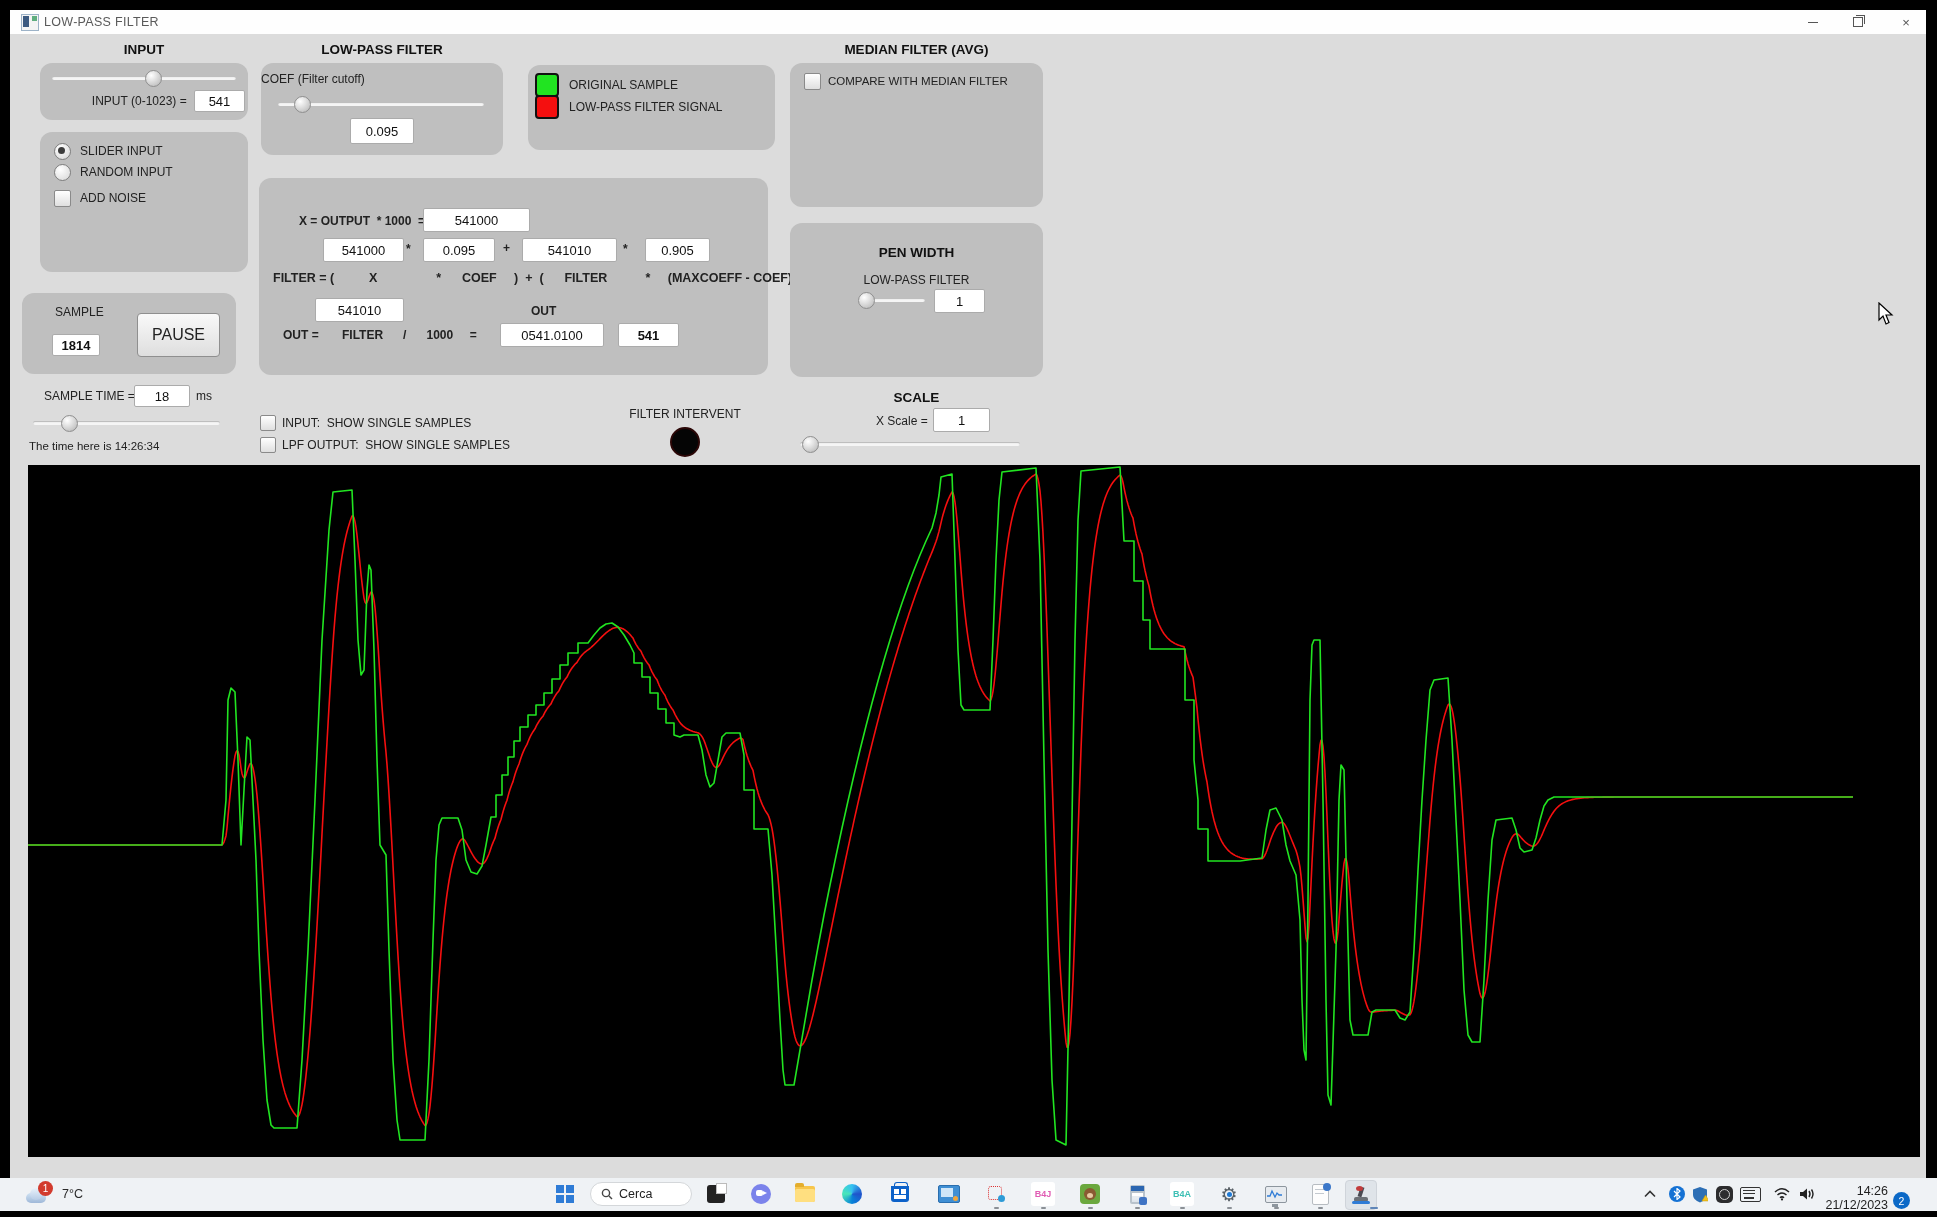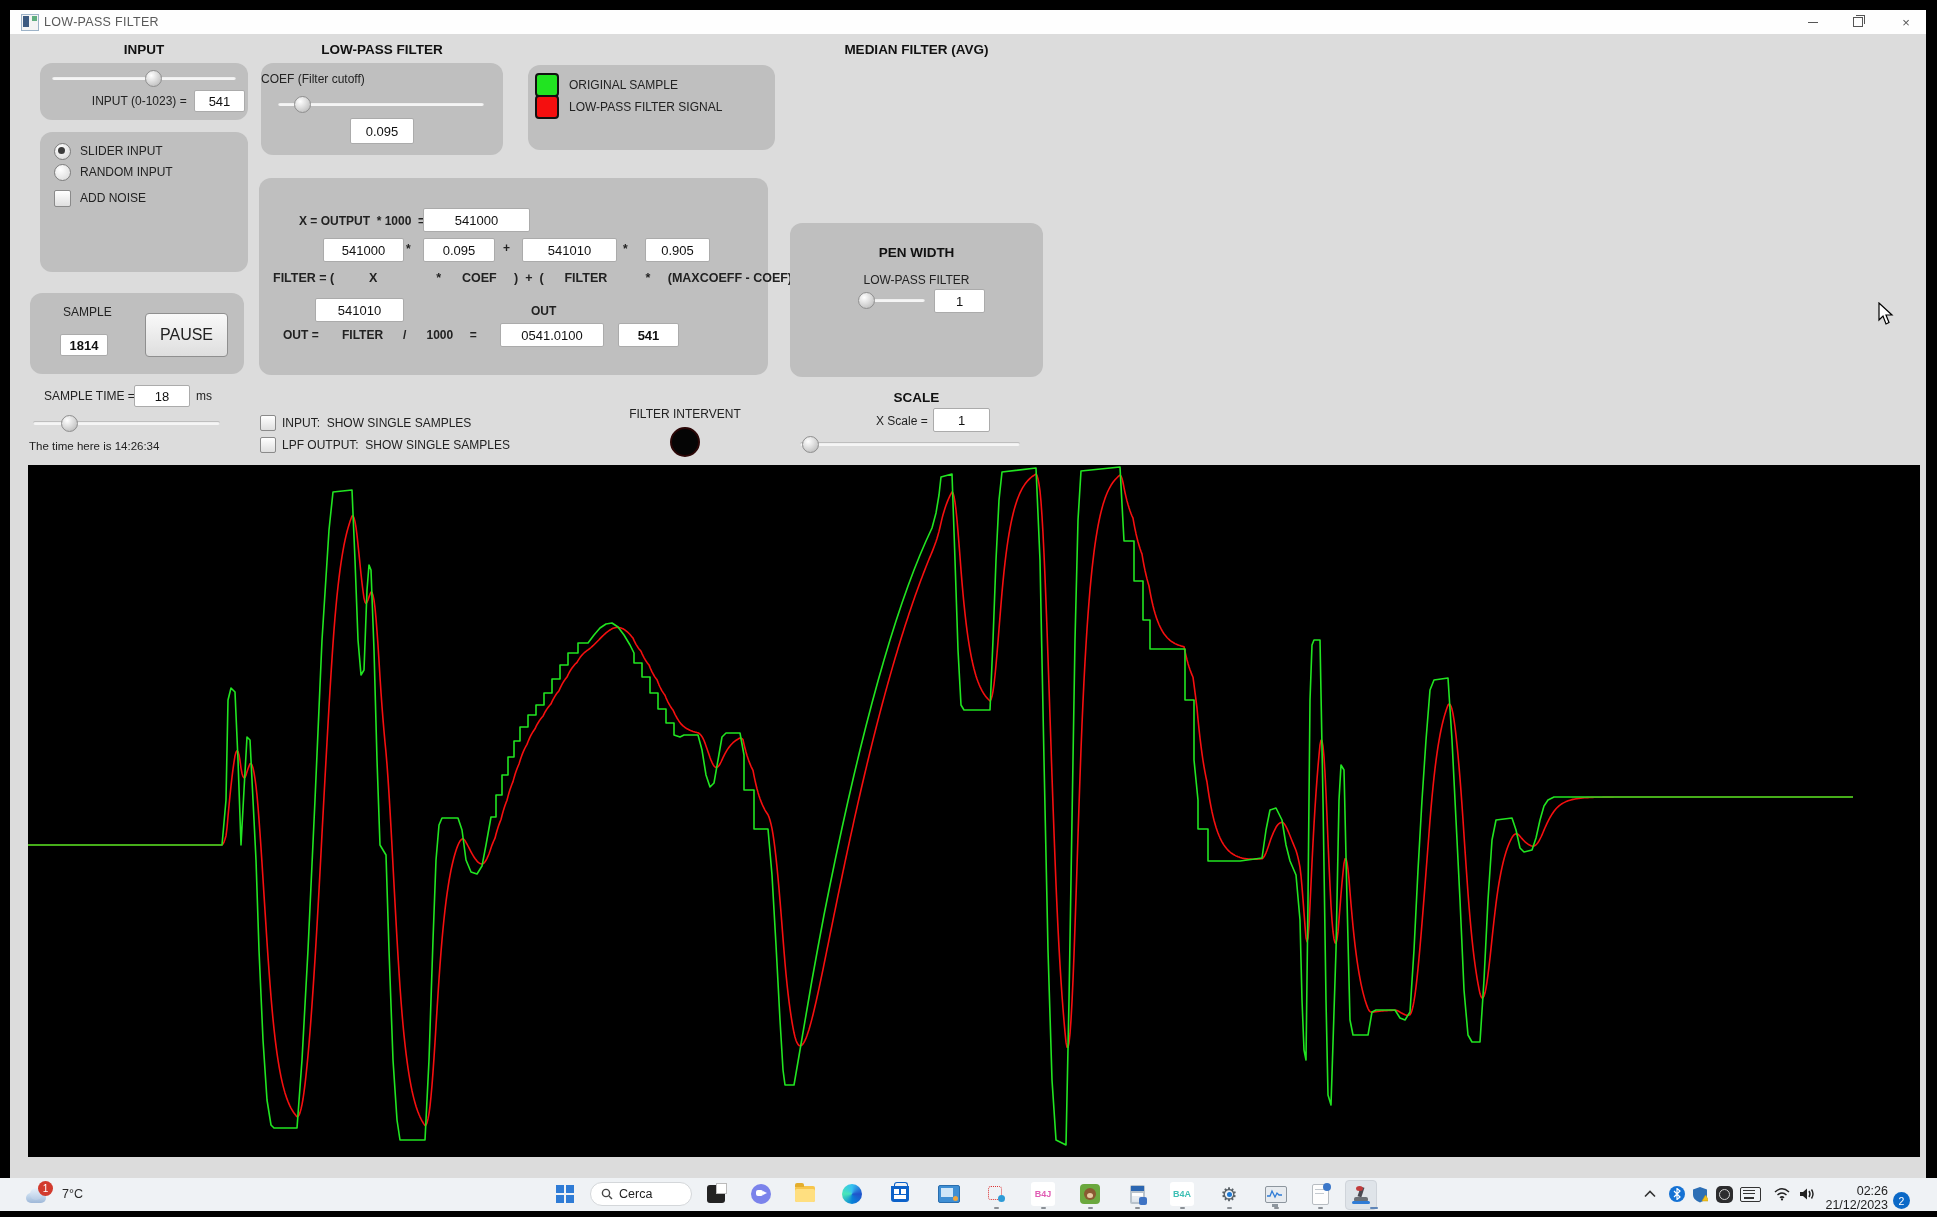--- a/index.html
+++ b/index.html
@@ -83,21 +83,21 @@
 
     <div class="abs panel" style="left:30px;top:122px;width:208px;height:140px;">
       <div class="abs radio sel" style="left:14px;top:11px;"></div>
       <div class="abs lbl" style="left:40px;top:12px;">SLIDER INPUT</div>
       <div class="abs radio" style="left:14px;top:32px;"></div>
       <div class="abs lbl" style="left:40px;top:33px;">RANDOM INPUT</div>
       <div class="abs chk" style="left:14px;top:58px;"></div>
       <div class="abs lbl" style="left:40px;top:59px;">ADD NOISE</div>
     </div>
 
-    <div class="abs panel" style="left:20px;top:283px;width:214px;height:81px;">
+    <div class="abs panel" style="left:12px;top:283px;width:214px;height:81px;">
       <div class="abs lbl" style="left:33px;top:12px;">SAMPLE</div>
       <div class="abs tbox bold" style="left:30px;top:41px;width:46px;height:20px;">1814</div>
       <div class="abs btn" style="left:115px;top:20px;width:81px;height:42px;">PAUSE</div>
     </div>
 
     <div class="abs lbl" style="left:34px;top:379px;">SAMPLE TIME = </div>
     <div class="abs tbox" style="left:124px;top:375px;width:54px;height:20px;">18</div>
     <div class="abs lbl" style="left:186px;top:379px;">ms</div>
     <div class="abs track" style="left:23px;top:411px;width:187px;">
       <div class="abs handle" style="left:28px;"></div>
@@ -137,20 +137,24 @@
 
       <div class="abs tbox" style="left:56px;top:120px;width:87px;height:22px;">541010</div>
       <div class="abs lbl bold" style="left:272px;top:126px;">OUT</div>
 
       <div class="abs lbl bold" style="left:24px;top:150px;">OUT =       FILTER      /      1000     =</div>
       <div class="abs tbox" style="left:241px;top:145px;width:102px;height:22px;">0541.0100</div>
       <div class="abs tbox bold" style="left:359px;top:145px;width:59px;height:22px;">541</div>
     </div>
 
     <div class="abs sect-title" style="left:780px;top:32px;width:253px;">MEDIAN FILTER (AVG)</div>
+    <div class="abs panel" style="left:780px;top:53px;width:253px;height:144px;">
+      <div class="abs chk" style="left:14px;top:10px;"></div>
+      <div class="abs lbl" style="left:38px;top:12px;font-size:11.5px;">COMPARE WITH MEDIAN FILTER</div>
+    </div>
 
     <div class="abs panel" style="left:780px;top:213px;width:253px;height:154px;">
       <div class="abs sect-title" style="left:0;top:22px;width:253px;">PEN WIDTH</div>
       <div class="abs lbl" style="left:0;top:50px;width:253px;text-align:center;">LOW-PASS FILTER</div>
       <div class="abs track" style="left:68px;top:75px;width:67px;">
         <div class="abs handle" style="left:0px;"></div>
       </div>
       <div class="abs tbox" style="left:144px;top:66px;width:49px;height:22px;">1</div>
     </div>
 
@@ -342,18 +346,18 @@
         </svg>
     </div>
     <div class="abs tb-ico" style="left:1796px;">
       <svg width="18" height="14">
           <polygon points="1,5 4,5 8,1.5 8,12.5 4,9 1,9" fill="#222"></polygon>
           <path d="M10,4 Q12,7 10,10" fill="none" stroke="#222" stroke-width="1.4"></path>
           <path d="M12.5,2.5 Q15.5,7 12.5,11.5" fill="none" stroke="#222" stroke-width="1.4"></path>
         </svg>
     </div>
     <div class="abs clock" style="left:1820px;top:6px;width:68px;">
-      <div>02:26</div>
+      <div>14:26</div>
       <div>21/12/2023</div>
     </div>
     <div class="abs badge" style="left:1893px;top:14px;width:17px;height:17px;background:#0b69c7;font-size:10.5px;">2</div>
   </div>
 </div>
 
 </body></html>

